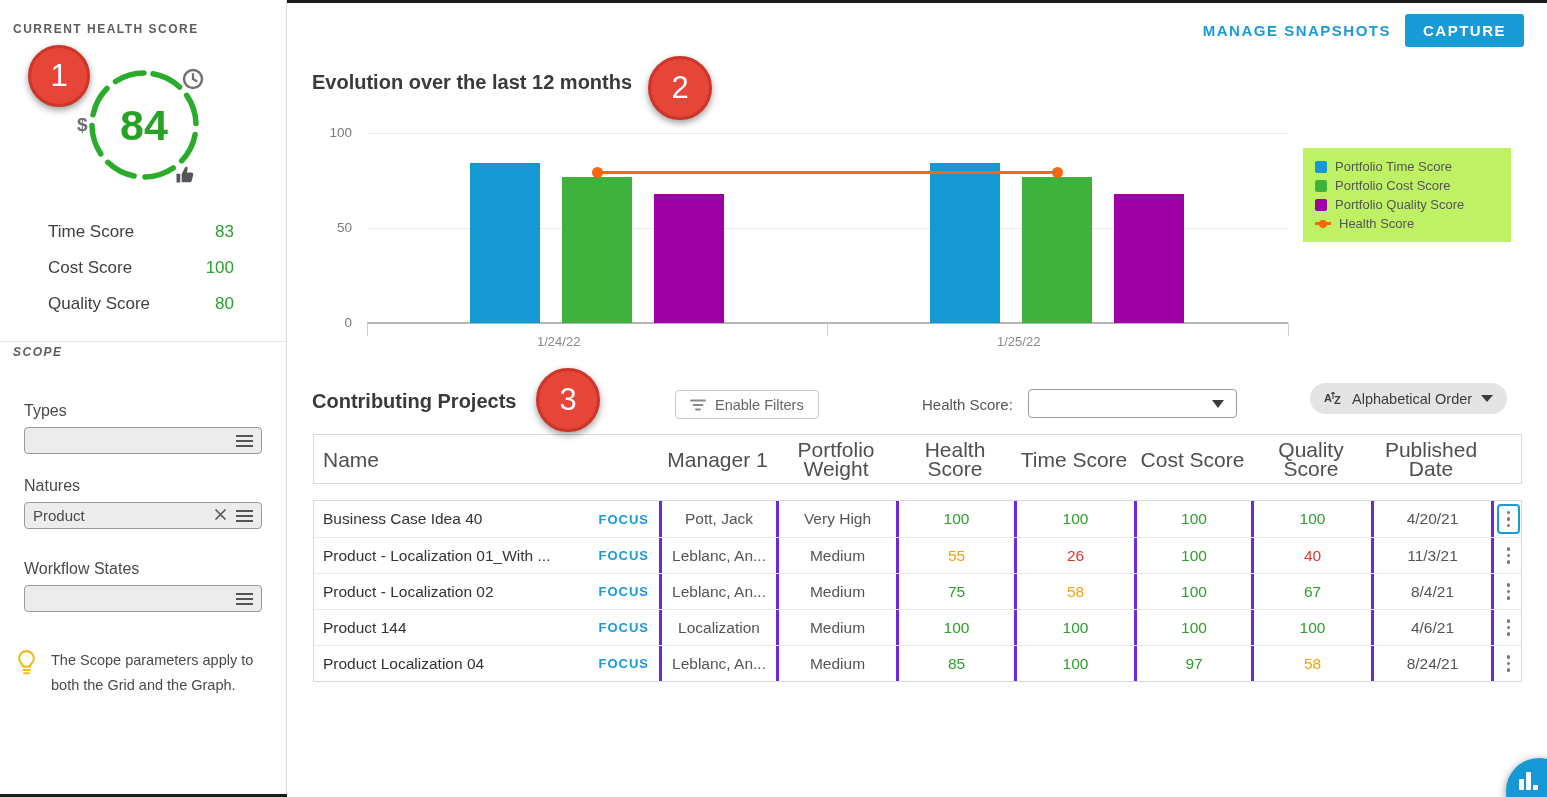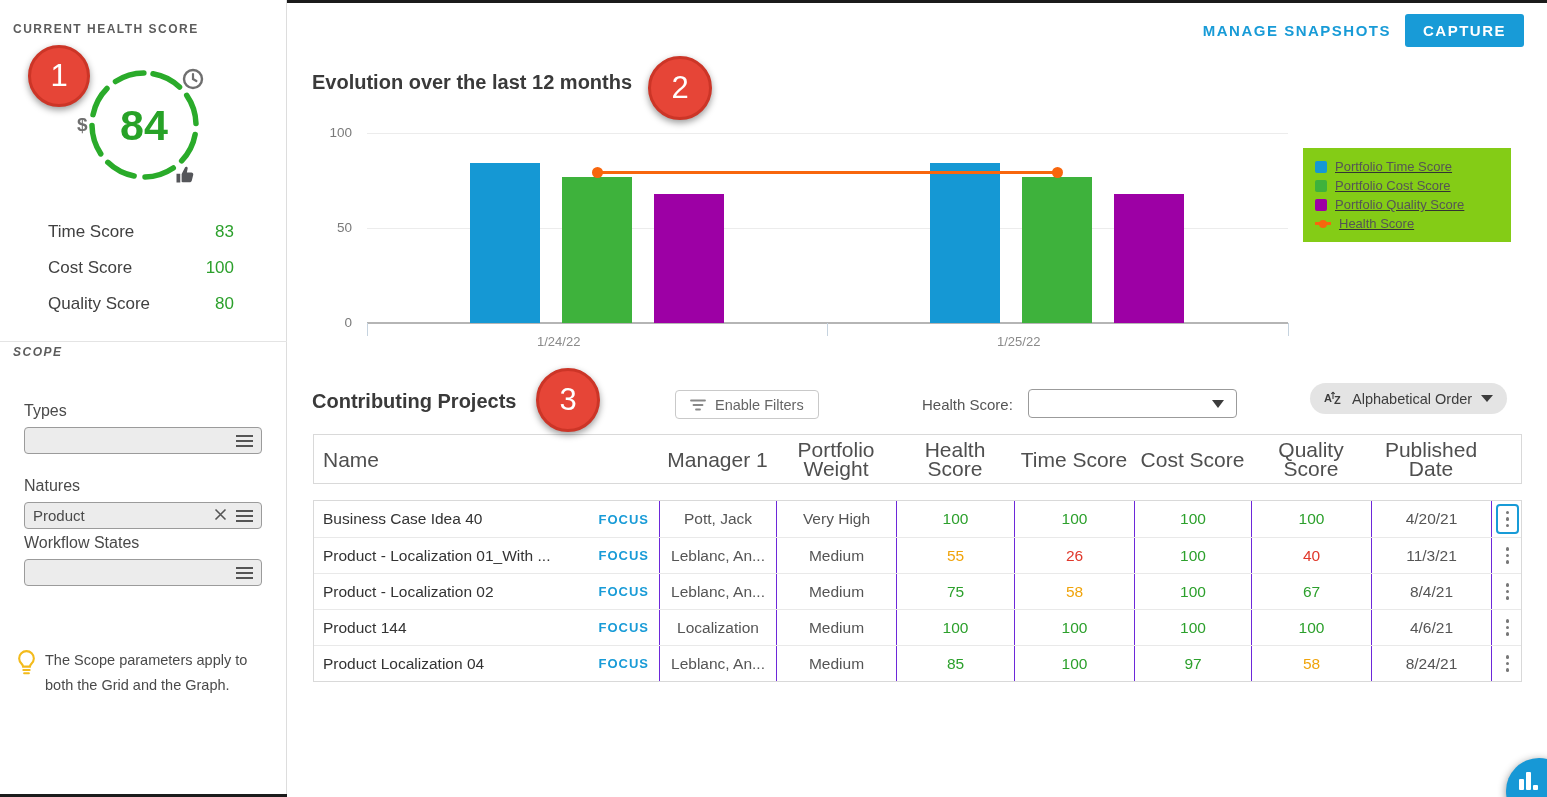--- a/index.html
+++ b/index.html
@@ -24,21 +24,21 @@
     margin-bottom:16px; color:#404040; }
   .score-row b { color:#2ca02c; font-weight:normal; }
   .side-divider { position:absolute; left:0; top:341px; width:287px; height:1px; background:#e4e4e4; }
   .scope-group { position:absolute; left:24px; width:238px; }
   .scope-label { font-size:16px; color:#4a4a4a; margin-bottom:7px; }
   .scope-input { height:27px; background:#ececec; border:1px solid #9b9b9b; border-radius:4px;
     display:flex; align-items:center; padding:0 8px; gap:9px; }
   .scope-input .val { flex:1; font-size:15px; color:#4a4a4a; overflow:hidden; white-space:nowrap; }
   .burger { display:flex; flex-direction:column; gap:3px; }
   .burger i { display:block; width:17px; height:2px; background:#555; }
-  .tip { position:absolute; left:16px; top:648px; width:256px; display:flex; gap:8px; }
+  .tip { position:absolute; left:16px; top:648px; width:256px; display:flex; gap:14px; }
   .tip-text { font-size:14.5px; color:#4a4a4a; line-height:25px; }
 
   
   .badge { position:absolute; border-radius:50%; background:#e64537; border:3px solid #cc3527;
     box-shadow:0 3px 7px rgba(0,0,0,.4); color:#fff; display:flex; align-items:center;
     justify-content:center; font-size:31px; z-index:20; }
 
   
   .top-actions { position:absolute; top:14px; right:23px; display:flex; align-items:center; gap:14px;margin-left:16px; }
   .link-btn { color:#189bd7; font-weight:bold; font-size:15px; letter-spacing:1.5px; cursor:pointer; }
@@ -49,22 +49,22 @@
   .section-title { position:absolute; font-size:20px; color:#3a3a3a; }
   .plot { position:absolute; left:367px; top:133px; width:921px; height:190px; }
   .gridline { position:absolute; left:0; width:921px; height:1px; background:#ececec; }
   .axisline { position:absolute; left:0; bottom:-1px; width:921px; height:2px; background:#b5b5b5; }
   .ylab { position:absolute; width:48px; text-align:right; font-size:13.5px; color:#7a7a7a; }
   .bar { position:absolute; bottom:0; width:70px; }
   .hline { position:absolute; height:3px; background:#f8660d; z-index:5; }
   .hdot { position:absolute; width:11px; height:11px; border-radius:50%; background:#f8660d; z-index:6; }
   .tick { position:absolute; top:190px; width:1px; height:13px; background:#c6d3df; }
   .datelab { position:absolute; top:201px; width:120px; font-size:13px; color:#8a8a8a; }
-  .legend { position:absolute; left:1303px; top:148px; width:208px; background:#84cc16;
-    padding:11px 12px;text-decoration:underline; }
+  .legend { position:absolute; left:1303px; top:148px; width:208px; background:#bef264;
+    padding:11px 12px; }
   .legend-item { display:flex; align-items:center; gap:8px; font-size:13px; color:#555;
     margin-bottom:4px; }
   .legend-item:last-child { margin-bottom:0; }
   .sw { width:12px; height:12px; border-radius:2px; flex:0 0 auto; }
   .sw-line { width:16px; height:3px; background:#f8660d; position:relative; flex:0 0 auto; }
   .sw-line i { position:absolute; left:4px; top:-2.5px; width:8px; height:8px; border-radius:50%; background:#f8660d; }
 
   
   .filters-btn { position:absolute; left:675px; top:390px; height:29px; display:flex;
     align-items:center; gap:9px; padding:0 14px; background:#fff; border:1px solid #c9c9c9;
@@ -83,21 +83,21 @@
   .tbl { position:absolute; left:313px; top:434px; width:1209px; }
   .tbl-header { display:grid; grid-template-columns:345px 117px 120px 118px 120px 117px 120px 120px 32px;
     height:50px; border:1px solid #d9d9d9; align-items:center; }
   .th { font-size:21px; color:#4f4f4f; text-align:center; line-height:19px; }
   .th:first-child { text-align:left; padding-left:9px; }
   .tbl-body { margin-top:16px; border:1px solid #d9d9d9; }
   .tr { display:grid; grid-template-columns:345px 117px 120px 118px 120px 117px 120px 120px 32px;
     height:36px; align-items:center; }
   .tr + .tr { border-top:1px solid #e9e9e9; }
   .td { font-size:15.5px; color:#555; text-align:left; height:100%;
-    display:flex; align-items:center; justify-content:center; border-left:1px solid #6d28d9;
+    display:flex; align-items:center; justify-content:center; border-left:3px solid #6d28d9;
     overflow:hidden; white-space:nowrap; }
   .td-name { justify-content:space-between; border-left:none; padding:0 10px 0 9px;
     color:#333; text-align:right; }
   .focus { color:#189bd7; font-weight:bold; font-size:13px; letter-spacing:1px; cursor:pointer; }
   .c-green { color:#2ca02c; } .c-orange { color:#f0a40c; } .c-red { color:#e0392c; }
   .kebab { display:flex; flex-direction:column; gap:3px; align-items:center; cursor:pointer; }
   .kebab i { width:3.5px; height:3.5px; border-radius:50%; background:#777; }
   .kebab-box { border:2px solid #189bd7; border-radius:4px; padding:5px 8px; }
 
   .fab { position:absolute; left:1506px; top:758px; width:66px; height:66px; border-radius:50%;
@@ -168,21 +168,21 @@
           <span><svg width="13" height="13" viewBox="0 0 13 13">
               <path d="M1.5 1.5l10 10M11.5 1.5l-10 10" stroke="#555" stroke-width="1.6"></path>
             </svg></span>
           <span class="burger">
             <i></i>
             <i></i>
             <i></i>
           </span>
         </div>
       </div>
-      <div class="scope-group" style="top: 534px;">
+      <div class="scope-group" style="top: 560px;">
         <div class="scope-label">Workflow States</div>
         <div class="scope-input">
           <span class="val"></span>
           <span class="burger">
             <i></i>
             <i></i>
             <i></i>
           </span>
         </div>
       </div>

